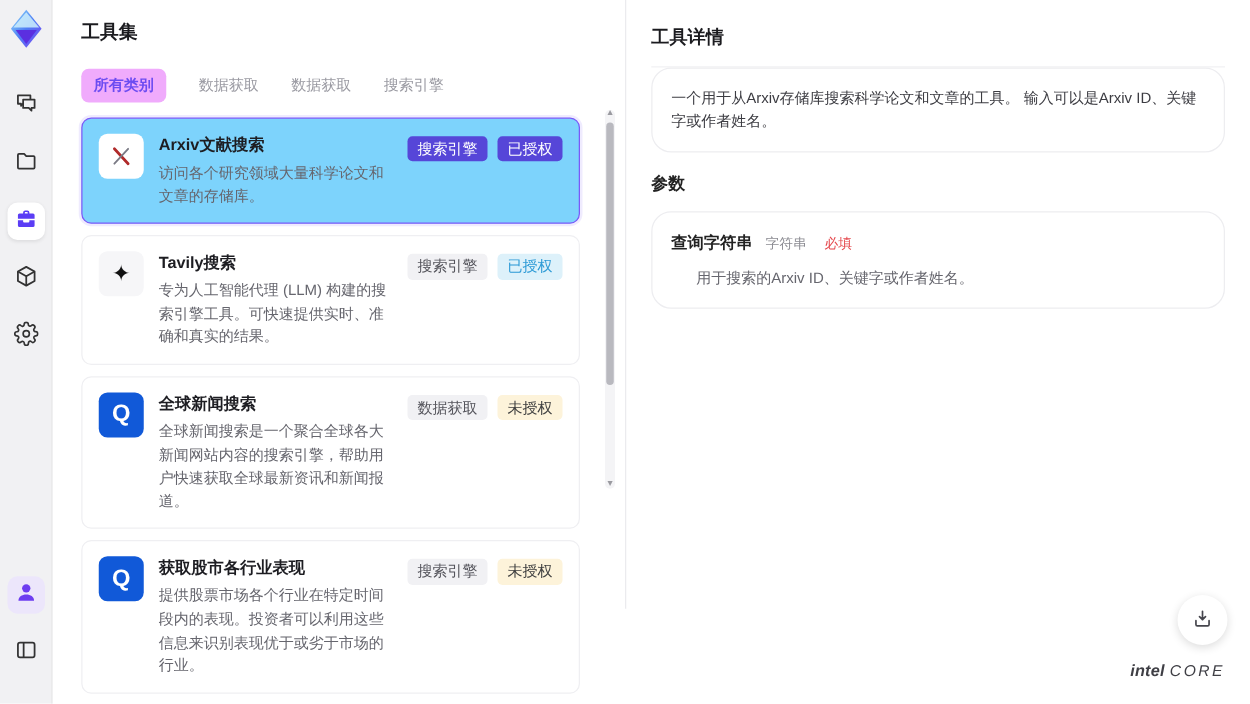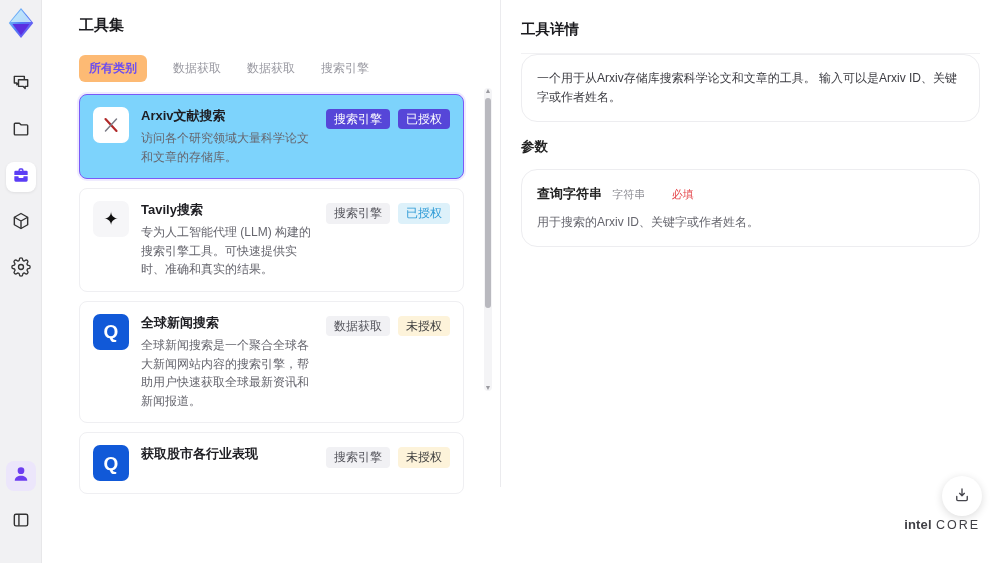--- a/index.html
+++ b/index.html
@@ -17,26 +17,26 @@
   .rail-item {
     width:30px; height:30px; display:flex; align-items:center; justify-content:center;
     margin-bottom:16px; border-radius:8px; cursor:pointer; color:#3a3a3a;
   }
   .rail-item.active { background:#ffffff; box-shadow:0 1px 3px rgba(0,0,0,.08); color:#5b3df5; }
   .rail-item svg { width:20px; height:20px; }
   .rail-bottom { margin-top:auto; display:flex; flex-direction:column; align-items:center; }
   .rail-item.avatar { background:#ece6fb; }
   
   .list-panel {
-    width:458px; flex-shrink:0; padding:16px 24px 0 37px; position:relative; height:399px;
+    width:458px; flex-shrink:0; padding:16px 24px 0 23px; position:relative; height:399px;
   }
   .panel-title { font-size:15px; font-weight:bold; color:#1b1b1f; }
   .tabs { display:flex; align-items:center; gap:26px; margin:20px 0 12px; }
   .tab { font-size:12px; color:#9a9aa2; cursor:pointer; padding:5px 0; white-space:nowrap; }
-  .tab.active { background:#fdba74; color:#6c4cf1; padding:5px 10px; border-radius:6px; font-weight:bold; }
+  .tab.active { background:#f0abfc; color:#6c4cf1; padding:5px 10px; border-radius:6px; font-weight:bold; }
   .tool-list { padding-right:12px; }
   .tool-card {
     display:flex; gap:12px; padding:12px 13px; background:#fff; border:1px solid #efeff2;
     border-radius:8px; margin-bottom:9px; cursor:pointer; align-items:flex-start;
   }
   .tool-card.selected {
     background:#7dd3fc; border:1.5px solid #7a5af8; box-shadow:0 0 0 2px rgba(122,90,248,.12);
   }
   .tool-icon {
     width:36px; height:36px; border-radius:7px; flex-shrink:0; display:flex;
@@ -66,30 +66,30 @@
   
   .detail-panel { flex:1; border-left:1px solid #ebebee; padding:20px 20px 0; height:487px; }
   .detail-title { font-size:14.5px; font-weight:bold; color:#1b1b1f; padding-bottom:14px; border-bottom:1px solid #f1f1f3; }
   .section-heading { font-size:13.5px; font-weight:bold; color:#222; margin:16px 0 13px; }
   .info-box {
     border:1px solid #ededf0; border-radius:16px; padding:14px 15px; font-size:12px;
     color:#3c3c42; line-height:1.6; background:#fff;
   }
   .param-name { font-size:13px; font-weight:bold; color:#222; }
   .param-type { font-size:11px; color:#8b8b92; margin-left:7px; }
-  .param-required { font-size:11px; color:#e5484d; margin-left:23px; }
-  .param-desc { font-size:12px; color:#66666e; margin-top:8px; }
+  .param-required { font-size:11px; color:#e5484d; margin-left:11px; }
+  .param-desc { font-size:12px; color:#66666e; margin-top:8px;margin-left:20px; }
   
   .fab {
     position:absolute; right:18px; bottom:47px; width:40px; height:40px; border-radius:50%;
     background:#fff; box-shadow:0 2px 8px rgba(0,0,0,.14); display:flex; align-items:center;
     justify-content:center; cursor:pointer; border:none;
   }
   .fab svg { width:18px; height:18px; }
-  .brand { position:absolute; right:20px; bottom:31px; color:#3f3f45; display:flex; align-items:baseline; gap:4px; }
+  .brand { position:absolute; right:20px; bottom:19px; color:#3f3f45; display:flex; align-items:baseline; gap:4px;font-style:italic; }
   .brand-intel { font-size:13px; font-weight:bold; letter-spacing:.2px; }
   .brand-core { font-size:12.5px; letter-spacing:2px; font-weight:400; }
 </style>
 </head>
 <body>
 
 <nav class="rail">
   <div class="logo">
     <svg viewBox="0 0 36 36">
       <defs>
@@ -221,20 +221,21 @@
         <span class="badge badge-yellow">未授权</span>
       </div>
     </div>
 
     <div class="tool-card">
       <div class="tool-icon blue">
         <span class="q-glyph">Q</span>
       </div>
       <div class="tool-body">
         <div class="tool-title">获取股市各行业表现</div>
+        <div class="tool-desc">提供股票市场各个行业在特定时间段内的表现。投资者可以利用这些信息来识别表现优于或劣于市场的行业。</div>
       </div>
       <div class="tool-badges">
         <span class="badge badge-gray">搜索引擎</span>
         <span class="badge badge-yellow">未授权</span>
       </div>
     </div>
 
   </div>
 
   <div class="scrollbar">

